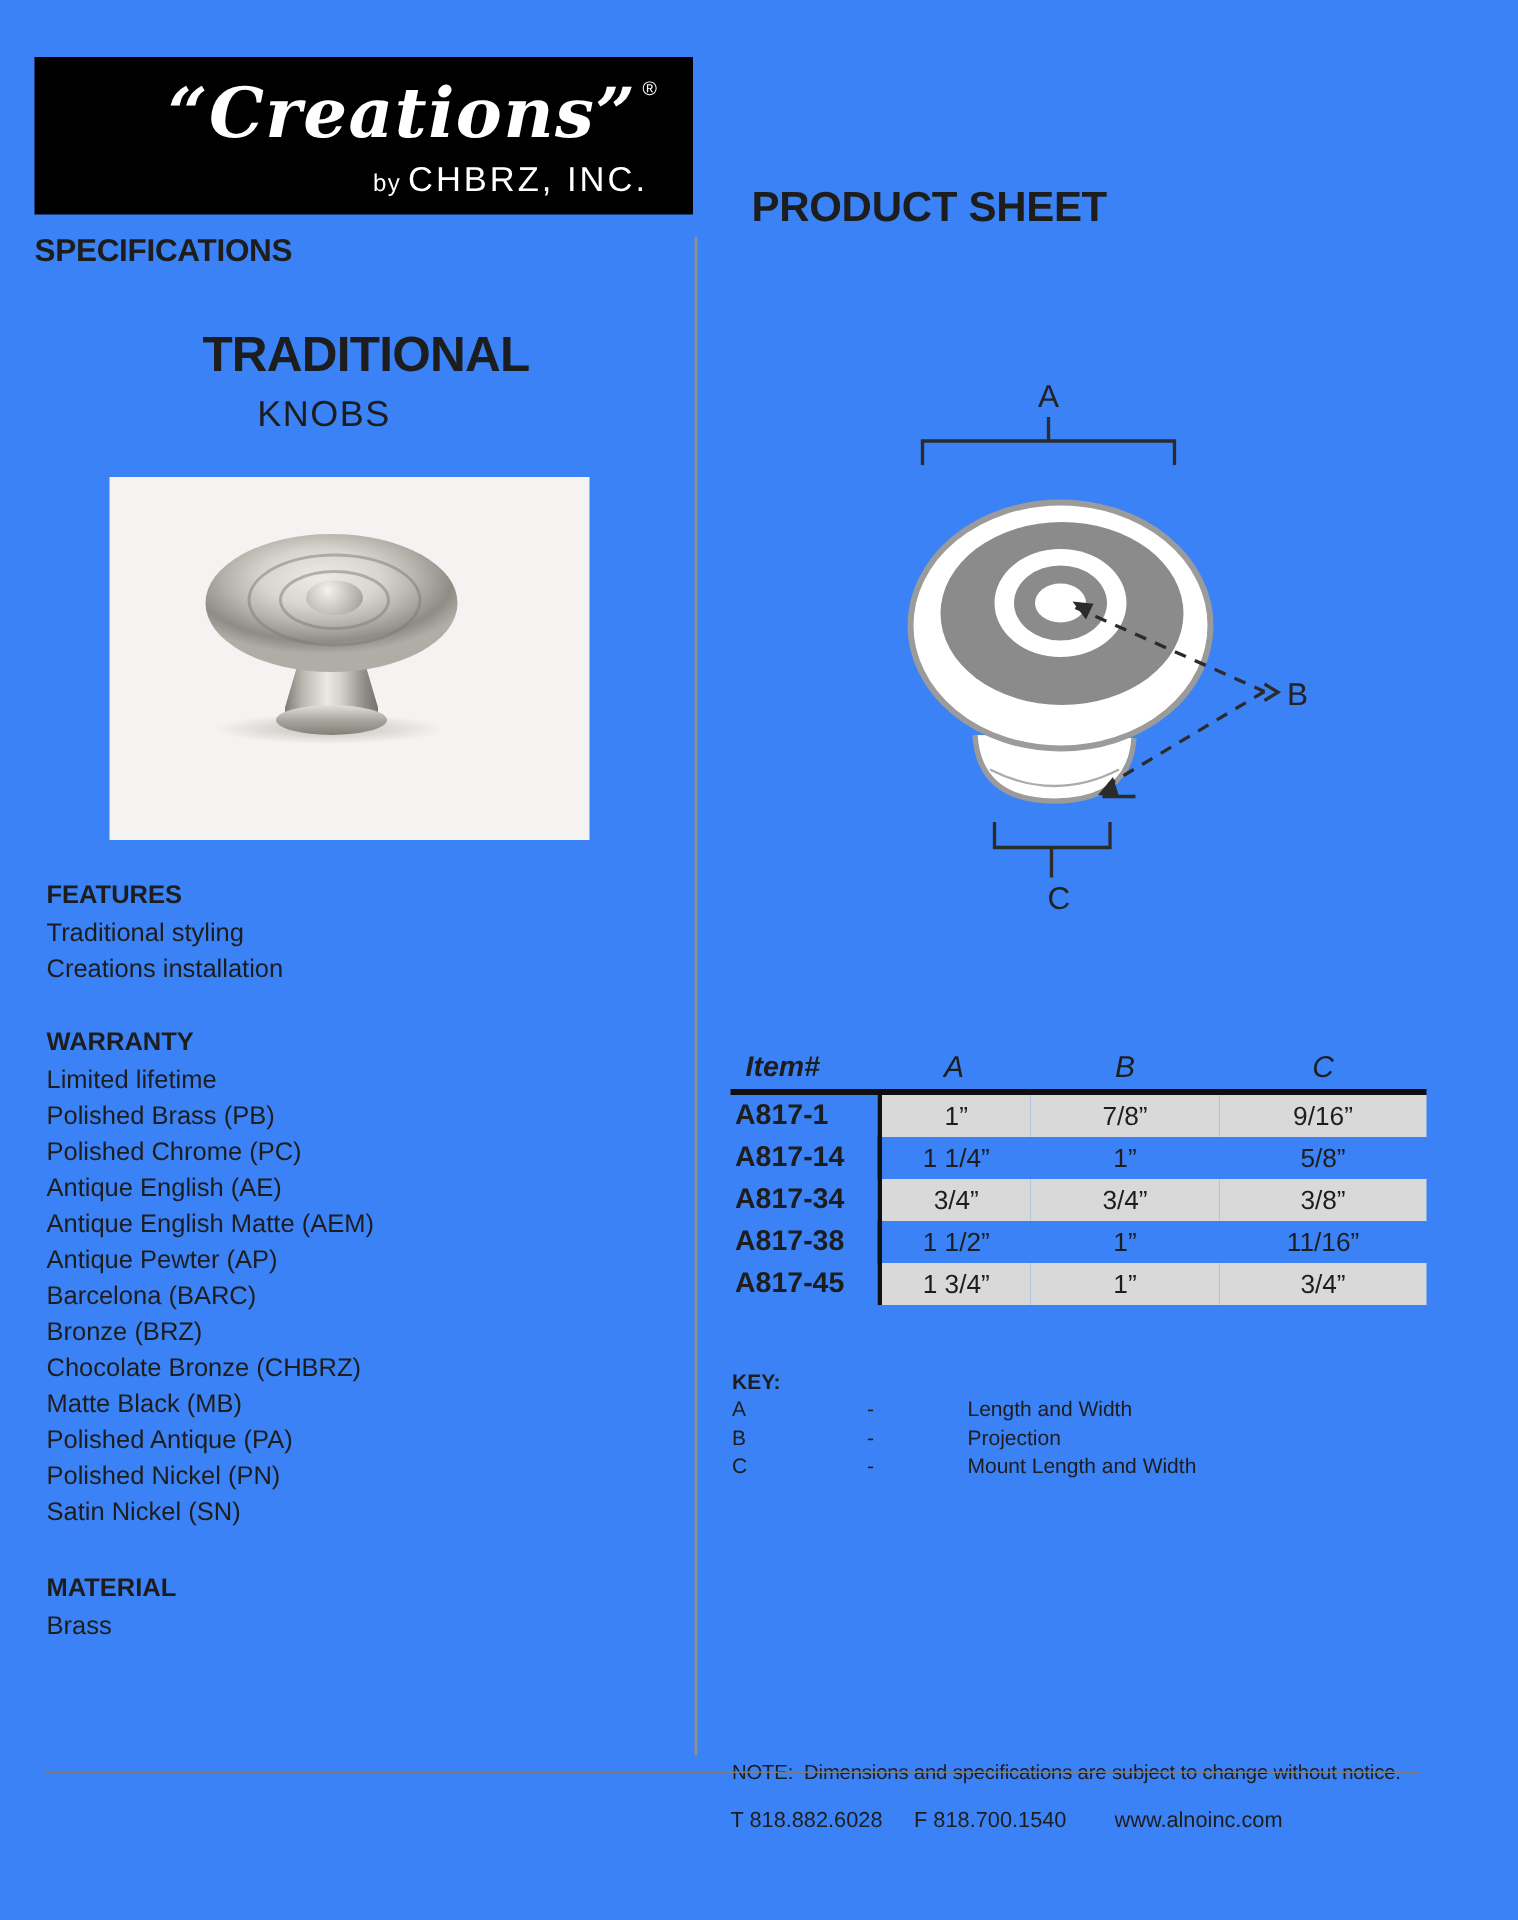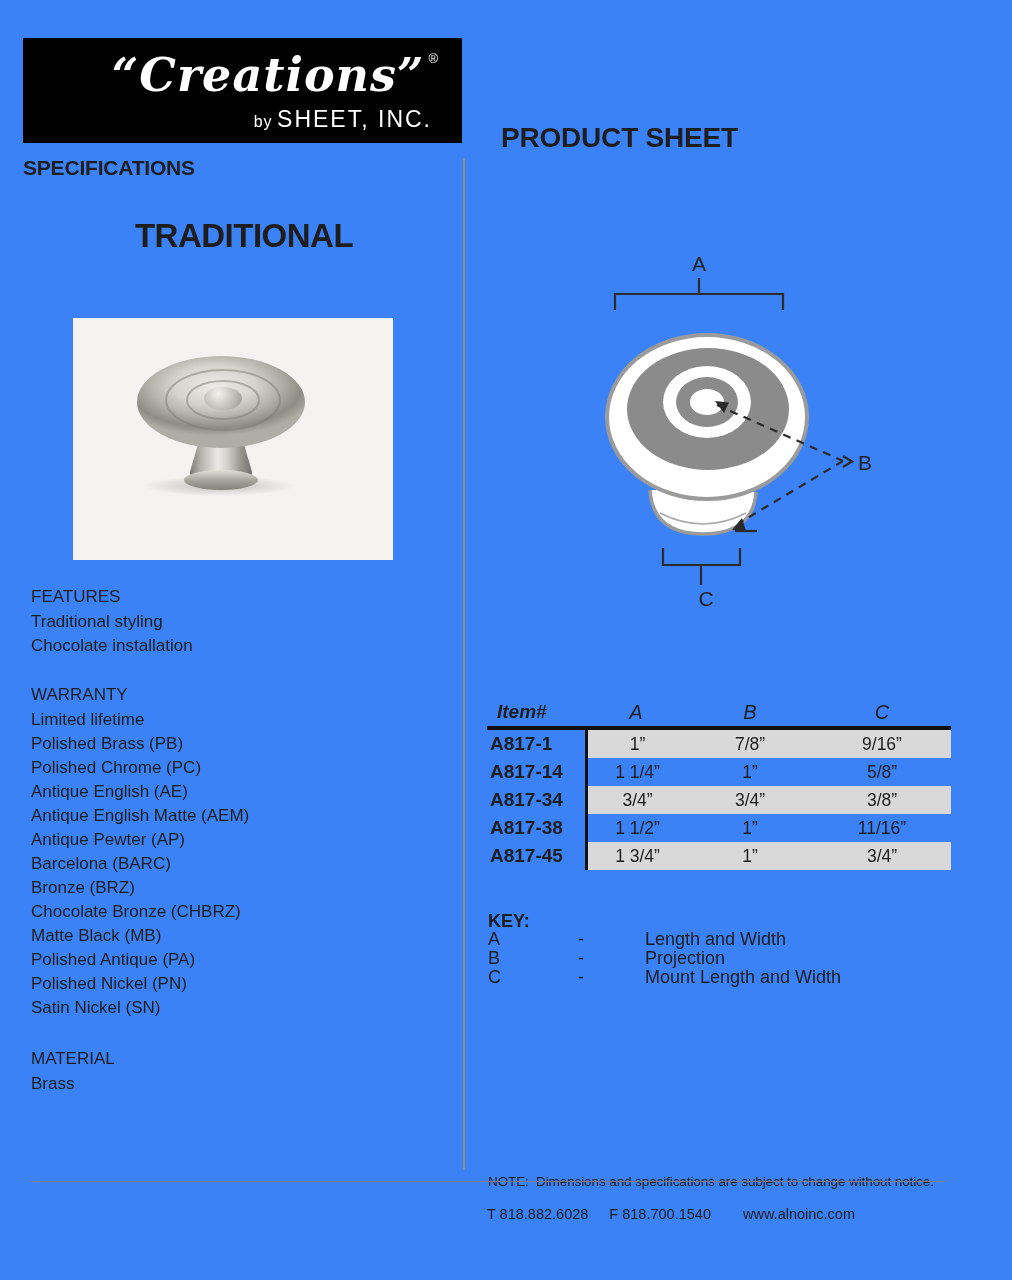--- a/index.html
+++ b/index.html
@@ -37,21 +37,21 @@
     background:linear-gradient(180deg,#e2dfd9,#a5a29c 55%,#848179);}
   .knob-cap{position:absolute;left:64px;top:38px;width:168px;height:92px;border-radius:50%;
     background:radial-gradient(ellipse 62% 55% at 46% 32%,#ecebe7 0%,#d8d5cf 38%,#b5b2ac 62%,#8f8c86 84%,#b0ada7 100%);}
   .ring{position:absolute;border-radius:50%;border:2.5px solid rgba(125,122,116,.5);}
   .ring1{left:28px;top:13px;width:112px;height:58px;}
   .ring2{left:49px;top:24px;width:70px;height:36px;}
   .boss{position:absolute;left:67px;top:31px;width:38px;height:23px;border-radius:50%;
     background:radial-gradient(circle at 38% 28%,#f4f2ee,#c2bfb9 55%,#999690);}
 
   .left-col{left:31px;top:584px;width:420px;}
-  .lh{font-size:17px;font-weight:normal;line-height:26px;}
+  .lh{font-size:17px;font-weight:bold;line-height:26px;}
   .blist{font-size:17px;line-height:24px;}
   .mt24{margin-top:24px;} .mt26{margin-top:26px;}
 
   
   .vdivider{left:463px;top:158px;width:2px;height:1012px;background:#8f8f8f;}
 
   
   .diagram{left:555px;top:250px;width:430px;height:365px;}
   .diagram text{font-family:"Liberation Sans","DejaVu Sans",sans-serif;font-size:21px;fill:#222;}
 
@@ -60,68 +60,69 @@
   .thead,.trow{display:grid;grid-template-columns:98px 102px 126px 138px;}
   .thead{border-bottom:4px solid #0f0f0f;font-style:italic;}
   .th{height:26px;line-height:24px;text-align:center;font-size:20px;}
   .th.item{text-align:left;padding-left:10px;font-weight:bold;font-size:19px;}
   .td{height:28px;line-height:28px;text-align:center;font-size:17.5px;}
   .td.item{text-align:left;padding-left:3px;font-weight:bold;font-size:19px;}
   .td.v1{border-left:3px solid #101010;}
   .tbody .trow:nth-child(odd) .td.v{background:#d9d9d9;}
 
   
-  .key{left:488px;top:912px;width:460px;font-size:18px;}
+  .key{left:488px;top:912px;width:460px;font-size:14px;}
   .key-h{font-weight:bold;line-height:18px;}
   .krow{display:grid;grid-template-columns:90px 67px auto;line-height:19px;}
 
   
   .note{left:488px;top:1174px;font-size:13.5px;letter-spacing:-0.1px;white-space:pre;}
   .frule{left:30px;top:1181px;width:916px;border-top:1.5px solid #7d7d7d;height:0;}
   .footer{left:487px;top:1206px;font-size:14.5px;white-space:nowrap;}
   .footer span{margin-right:0;}
   .footer .gap1{margin-right:17px;} .footer .gap2{margin-right:28px;}
   .footer a{color:#1d1d1d;text-decoration:none;}
 </style>
 </head>
 <body>
 
 <div class="page">
 
   <div class="abs logo-box">
     <div class="brand"><span class="script">“Creations”</span><sup>®</sup></div>
     <div class="byline">
       <span class="by">by</span>
-      <span class="company">SHEET, INC.</span>
+      <span class="company">CHBRZ, INC.</span>
     </div>
   </div>
 
   <div class="abs spec-label">SPECIFICATIONS</div>
   <div class="abs ps-label">PRODUCT SHEET</div>
 
   <div class="abs vdivider"></div>
 
   <div class="abs title">TRADITIONAL</div>
+  <div class="abs subtitle">KNOBS</div>
 
   <div class="abs photo">
     <div class="knob-shadow"></div>
     <div class="knob-stem"></div>
     <div class="knob-base"></div>
     <div class="knob-cap">
       <div class="ring ring1"></div>
       <div class="ring ring2"></div>
       <div class="boss"></div>
     </div>
   </div>
 
   <div class="abs left-col">
     <div class="lh">FEATURES</div>
     <div class="blist">
         <div>Traditional styling</div>
-        <div>Chocolate installation</div>
+        <div>Creations installation</div>
       </div>
 
     <div class="lh mt24">WARRANTY</div>
     <div class="blist">Limited lifetime</div>
 
     <div class="blist">
         <div>Polished Brass (PB)</div>
         <div>Polished Chrome (PC)</div>
         <div>Antique English (AE)</div>
         <div>Antique English Matte (AEM)</div>

